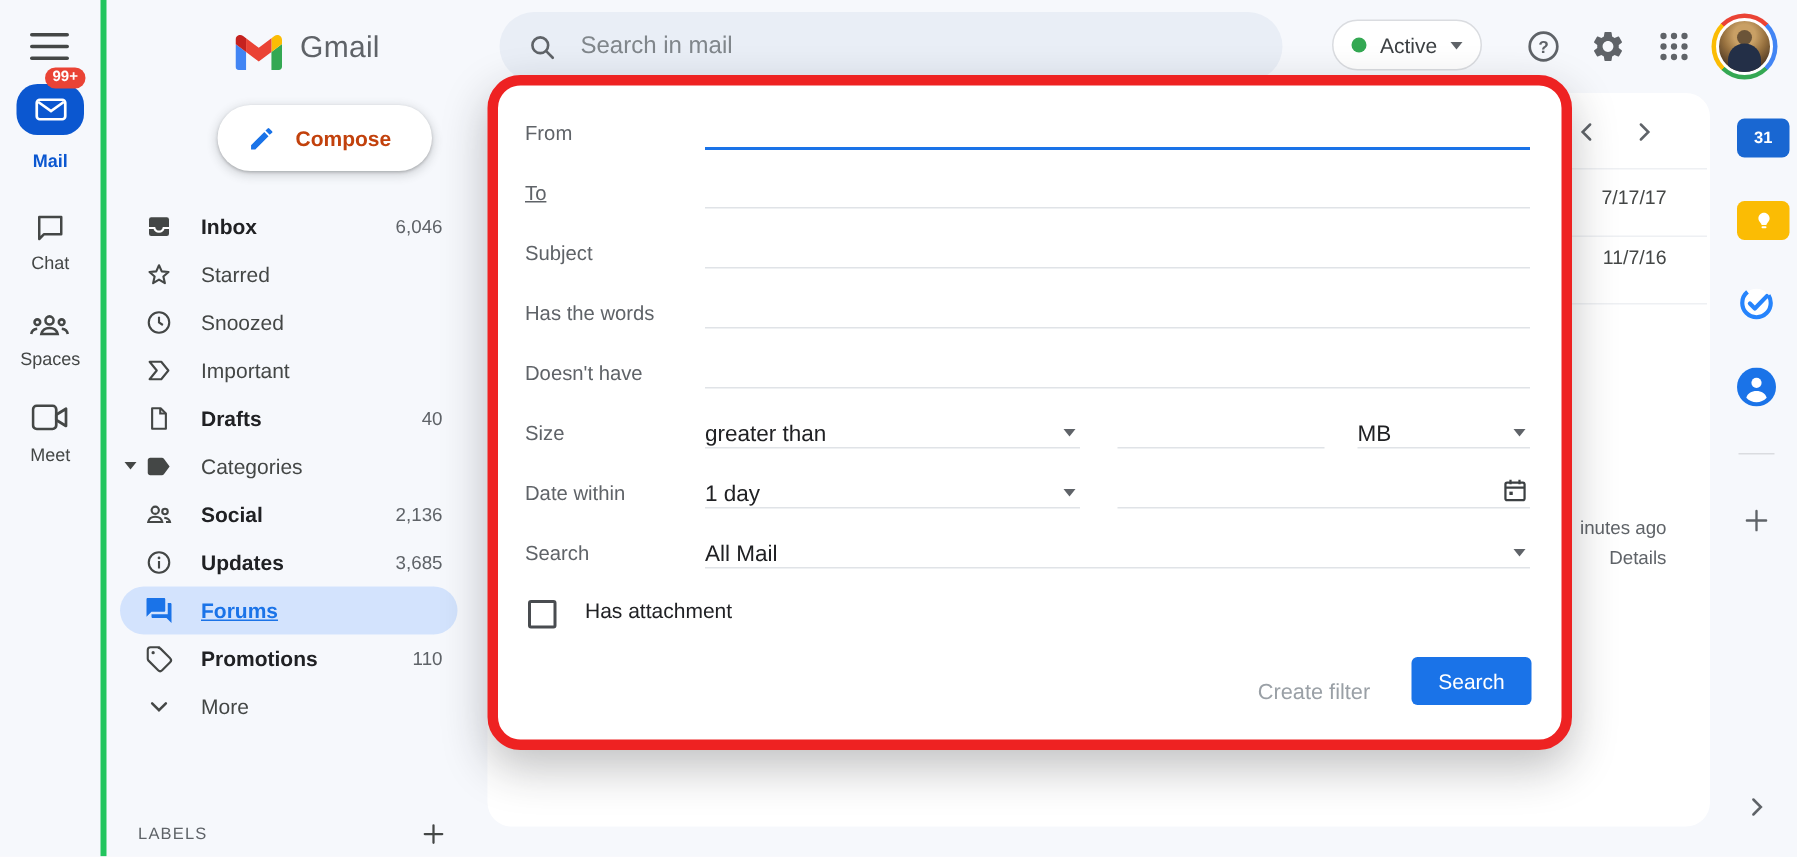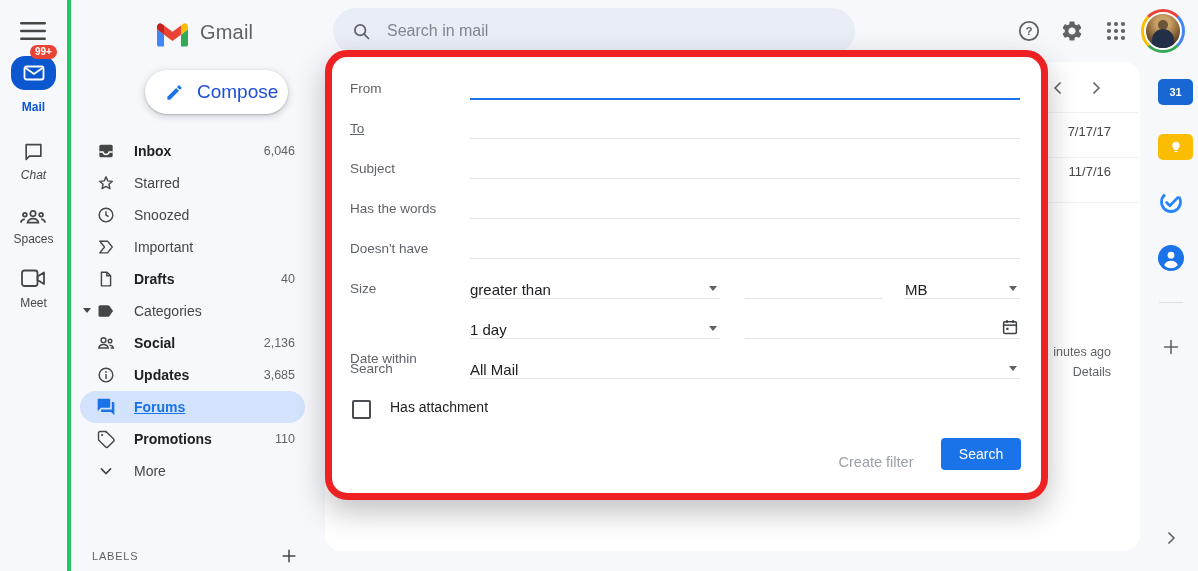--- a/index.html
+++ b/index.html
@@ -10,21 +10,21 @@
   
   .rail{position:absolute;left:0;top:0;width:67px;height:571px;border-right:4px solid #22c55e;}
   .railitem-label{position:absolute;left:0;width:67px;text-align:center;font-size:12px;color:#444746;}
   .mail-blob{position:absolute;left:11px;top:56px;width:45px;height:34px;background:#0b57d0;border-radius:14px;display:flex;align-items:center;justify-content:center;}
   .mail-badge{position:absolute;left:30px;top:45px;background:#ea4335;color:#fff;font-size:10px;font-weight:bold;border-radius:9px;padding:2px 5px;line-height:10px;}
 
   
   .sidebar{position:absolute;left:67px;top:0;width:258px;height:571px;}
   .brand-text{position:absolute;left:133px;top:21px;font-size:20px;color:#5f6368;letter-spacing:.2px;}
   .compose{position:absolute;left:78px;top:70px;width:143px;height:44px;background:#fff;border-radius:22px;display:flex;align-items:center;box-shadow:0 1px 2px rgba(60,64,67,.3),0 2px 6px 2px rgba(60,64,67,.15);}
-  .compose span{margin-left:13px;font-size:19px;font-weight:400;color:#1d4ed8;}
+  .compose span{margin-left:13px;font-size:14px;font-weight:700;color:#c2410c;}
   .navlist{position:absolute;left:0;top:135px;width:258px;}
   .navrow{position:relative;display:flex;align-items:center;height:32px;margin-left:13px;width:225px;border-radius:16px;font-size:14px;color:#444746;}
   .navrow .nicon{width:20px;height:20px;margin-left:16px;flex:none;display:flex;align-items:center;justify-content:center;}
   .navrow .nlabel{margin-left:18px;white-space:nowrap;}
   .navrow .ncount{margin-left:auto;margin-right:10px;font-size:12.5px;color:#5f6368;}
   .navrow.bold .nlabel{font-weight:bold;color:#202124;}
   .navrow.sel{background:#d3e3fd;}
   .navrow.sel .nlabel{color:#1a73e8;font-weight:bold;text-decoration:underline;}
   .cat-caret{position:absolute;left:3px;top:13px;width:0;height:0;border-left:4.5px solid transparent;border-right:4.5px solid transparent;border-top:5.5px solid #444746;}
   .labelshdr{position:absolute;left:92px;top:550px;font-size:11px;letter-spacing:.8px;color:#5f6368;font-weight:500;}
@@ -88,21 +88,21 @@
         </svg>
     </div>
     <div class="mail-badge">99+</div>
     <div class="railitem-label" style="top:100px;color:#0b57d0;font-weight:bold;">Mail</div>
 
     <div class="abs clickable" style="left:22px;top:141px;">
       <svg width="23" height="22" viewBox="0 0 24 24">
           <path d="M4 4h16v12.5H7.5L4 20z" fill="none" stroke="#444746" stroke-width="1.8" stroke-linejoin="round"></path>
         </svg>
     </div>
-    <div class="railitem-label" style="top:168px;font-style:italic;">Chat</div>
+    <div class="railitem-label" style="top:168px;">Chat</div>
 
     <div class="abs clickable" style="left:19px;top:205px;">
       <svg width="28" height="24" viewBox="0 0 28 24">
           <g fill="none" stroke="#444746" stroke-width="1.7">
             <circle cx="14" cy="8.6" r="2.7"></circle>
             <path d="M8.6 17.6c.6-2.6 2.8-4 5.4-4s4.8 1.4 5.4 4z"></path>
             <circle cx="5.9" cy="9.8" r="1.9"></circle>
             <path d="M1.8 17.6c.4-2 1.9-3.2 4-3.4"></path>
             <circle cx="22.1" cy="9.8" r="1.9"></circle>
             <path d="M26.2 17.6c-.4-2-1.9-3.2-4-3.4"></path>
@@ -273,20 +273,25 @@
   <div class="searchbar">
     <span style="display:flex;">
       <svg width="21" height="21" viewBox="0 0 24 24">
           <circle cx="10.5" cy="10.5" r="6" fill="none" stroke="#5f6368" stroke-width="2"></circle>
           <path d="M15 15l5 5" stroke="#5f6368" stroke-width="2" stroke-linecap="round"></path>
         </svg>
     </span>
     <input type="text" placeholder="Search in mail" style="">
   </div>
 
+  <div class="statuspill clickable">
+    <span class="statusdot"></span>
+    <span class="statuslabel">Active</span>
+    <span class="pill-caret"></span>
+  </div>
 
   <div class="abs clickable" style="left:1016px;top:18px;">
     <svg width="26" height="26" viewBox="0 0 26 26">
         <circle cx="13" cy="13" r="9.2" fill="none" stroke="#5f6368" stroke-width="1.8"></circle>
         <text x="13" y="17.2" text-anchor="middle" font-size="11.5" font-weight="bold" fill="#5f6368" font-family="Liberation Sans, sans-serif">?</text>
       </svg>
   </div>
 
   <div class="abs clickable" style="left:1060px;top:19px;">
     <svg width="24" height="24" viewBox="0 0 24 24">
@@ -356,21 +361,21 @@
     <div class="fdrop clickable" style="left:138px;top:220px;width:250px;">
       <span style="position:absolute;top:4px;">greater than</span>
       <span class="caret"></span>
     </div>
     <div class="finput" style="left:413px;top:222px;width:138px;"></div>
     <div class="fdrop clickable" style="left:573px;top:220px;width:115px;">
       <span style="position:absolute;top:4px;">MB</span>
       <span class="caret"></span>
     </div>
 
-    <div class="flabel" style="top:264px;margin-top:30px;">Date within</div>
+    <div class="flabel" style="top:264px;">Date within</div>
     <div class="fdrop clickable" style="left:138px;top:260px;width:250px;">
       <span style="position:absolute;top:4px;">1 day</span>
       <span class="caret"></span>
     </div>
     <div class="fdrop clickable" style="left:413px;top:260px;width:275px;">
       <span style="position:absolute;right:1px;top:1px;display:flex;">
         <svg width="18" height="18" viewBox="0 0 24 24">
             <rect x="3.5" y="5" width="17" height="15.5" rx="1.5" fill="none" stroke="#3c4043" stroke-width="2"></rect>
             <path d="M3.5 9.5h17" stroke="#3c4043" stroke-width="2"></path>
             <rect x="7" y="13" width="3" height="3" fill="#3c4043"></rect>

